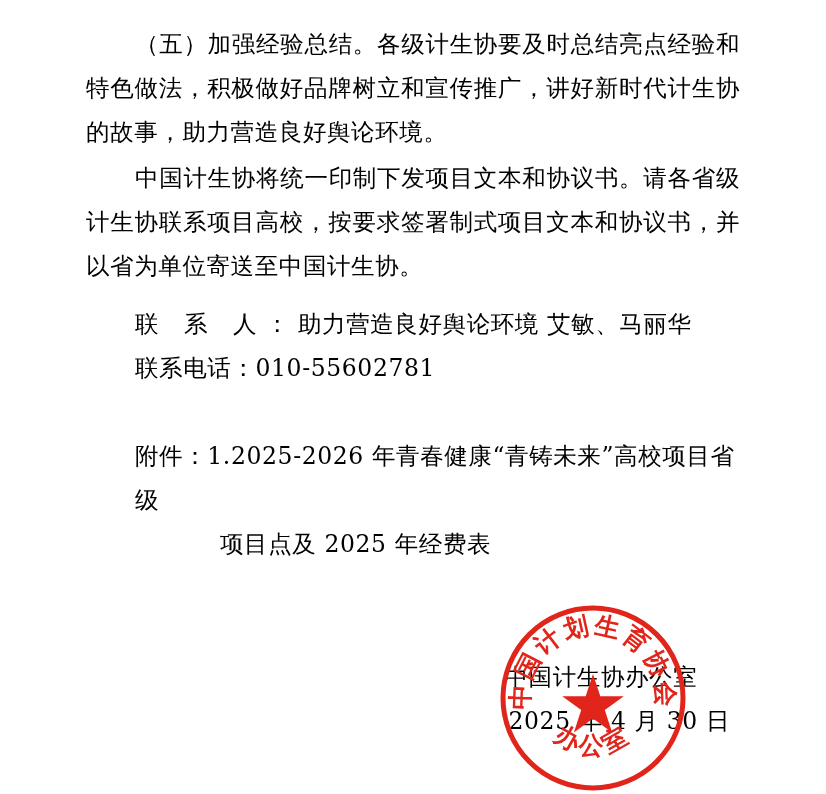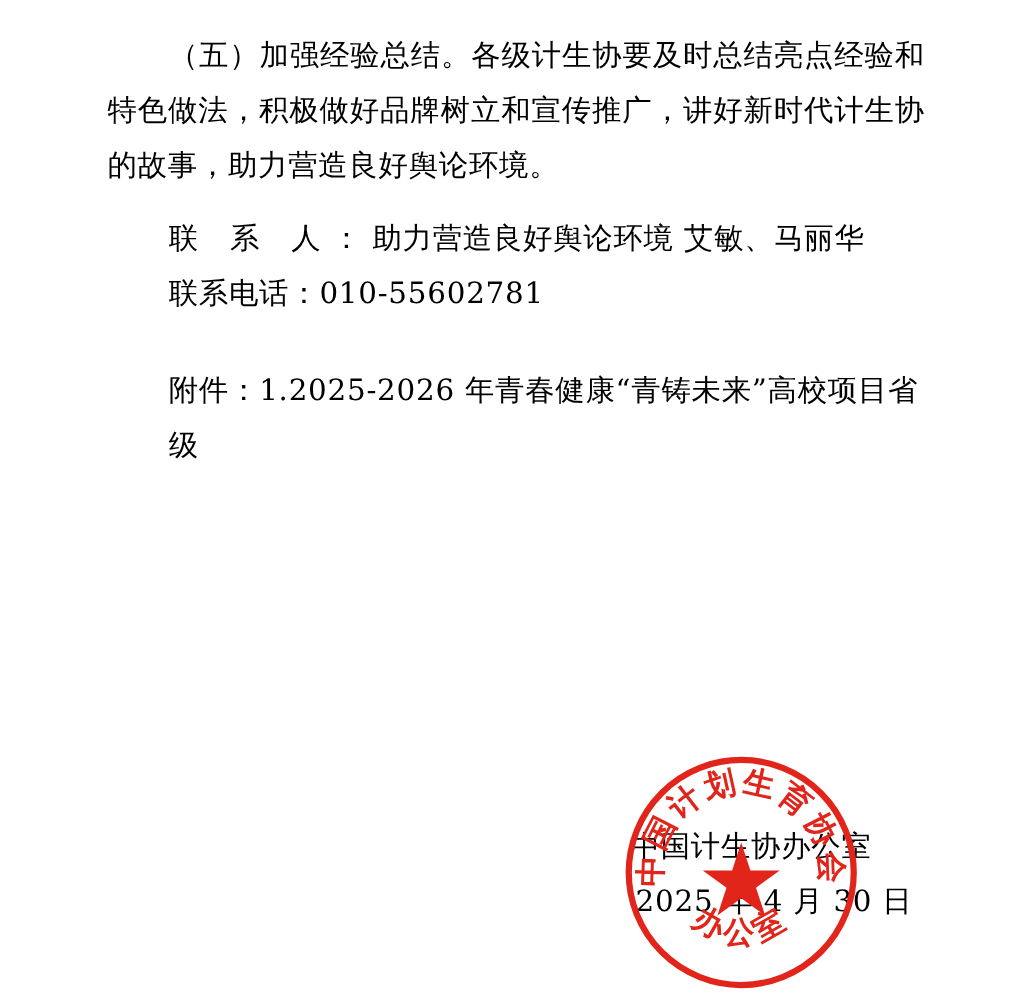--- a/index.html
+++ b/index.html
@@ -40,21 +40,21 @@
     margin: 0;
     font-size: 23.5px;
     line-height: 44px;
     letter-spacing: 0.6px;
     padding-left: 49px;
   }
   .spaced-label {
     letter-spacing: 9px;
   }
   .attach-wrap {
-    margin-top: 34px;
+    margin-top: 44px;
   }
   .attach-line {
     margin: 0;
     font-size: 23.5px;
     line-height: 44px;
     letter-spacing: 0.6px;
     padding-left: 49px;
   }
   .attach-cont {
     padding-left: 134px;
@@ -89,31 +89,33 @@
     display: block;
   }
 </style>
 </head>
 <body>
 
 <div class="page">
 
   <div class="body-text">
     <p class="indent2">（五）加强经验总结。各级计生协要及时总结亮点经验和特色做法，积极做好品牌树立和宣传推广，讲好新时代计生协的故事，助力营造良好舆论环境。</p>
+    <p class="indent2">中国计生协将统一印制下发项目文本和协议书。请各省级计生协联系项目高校，按要求签署制式项目文本和协议书，并以省为单位寄送至中国计生协。</p>
   </div>
 
   <div class="block-gap"></div>
 
   <div>
     <p class="contact-line"><span class="spaced-label">联 系 人：</span><span>助力营造良好舆论环境 艾敏、马丽华</span></p>
     <p class="contact-line"><span>联系电话：</span><span>010-55602781</span></p>
   </div>
 
   <div class="attach-wrap">
     <p class="attach-line"><span>附件：</span><span>1.</span><span>2025-2026 年青春健康“青铸未来”高校项目省级</span></p>
+    <p class="attach-line attach-cont">项目点及 2025 年经费表</p>
   </div>
 
   <div class="signature">
     <p>中国计生协办公室</p>
     <p class="sig-date">2025 年 4 月 30 日</p>
   </div>
 
   <div class="seal">
     <svg width="192" height="192" viewBox="0 0 192 192" xmlns="http://www.w3.org/2000/svg">
       <circle cx="96" cy="96" r="90" fill="none" stroke="#e1251b" stroke-width="5"></circle>

